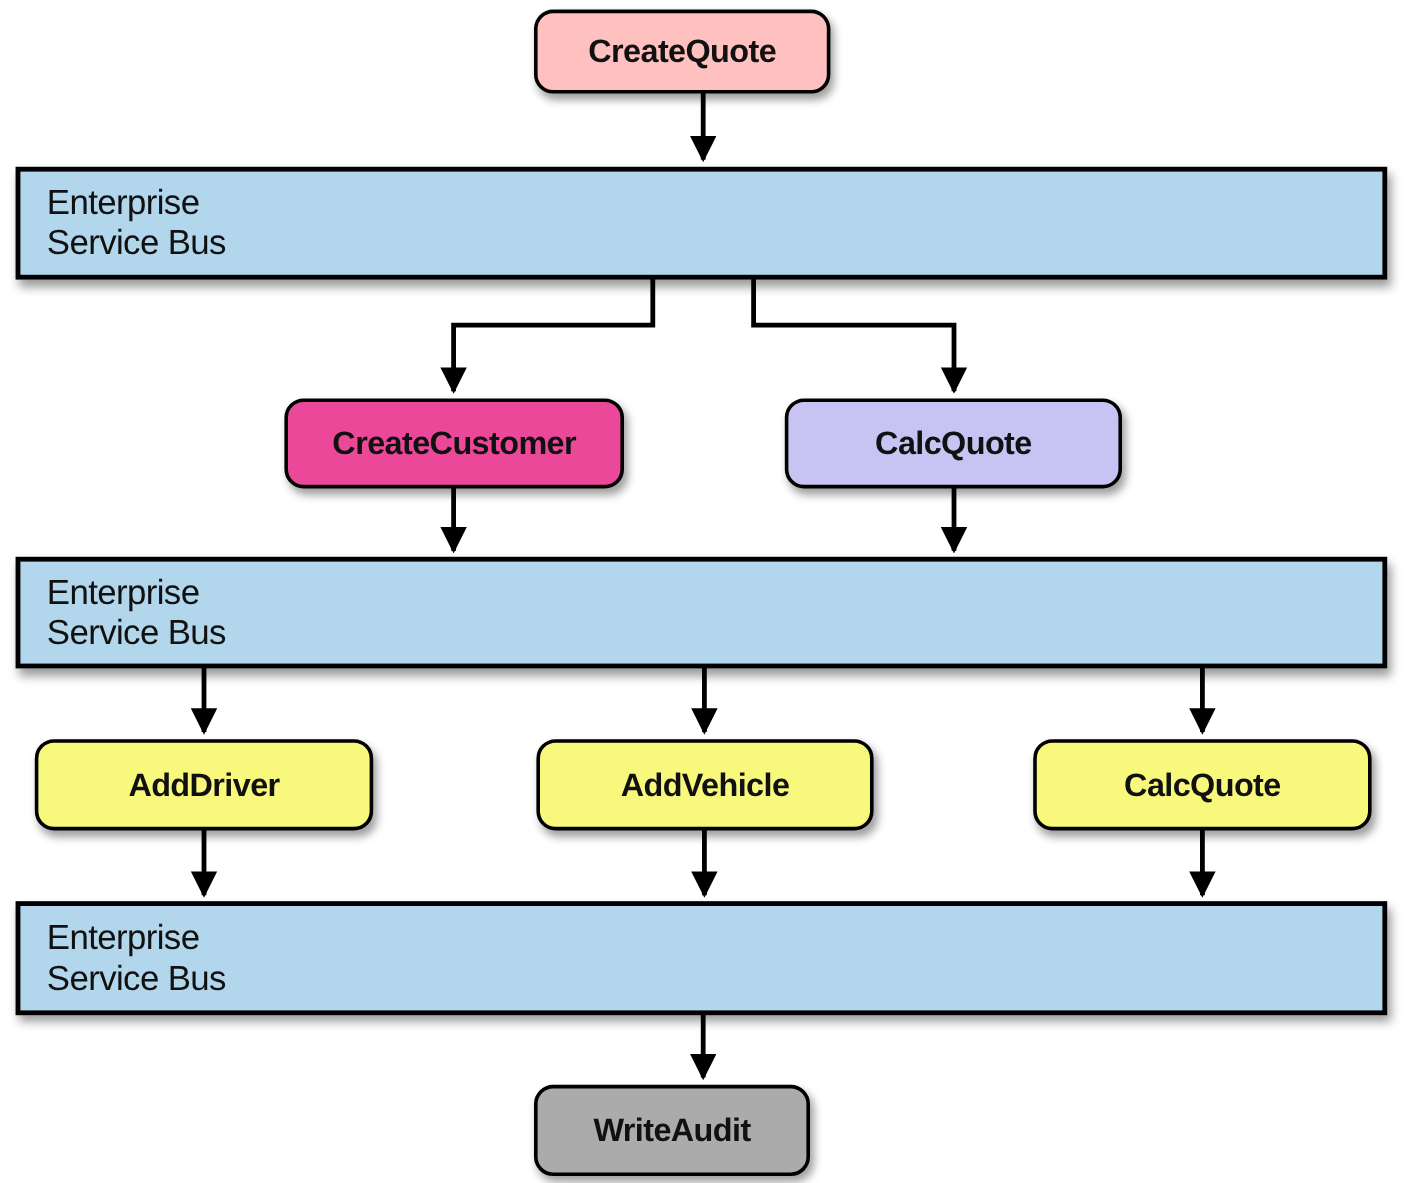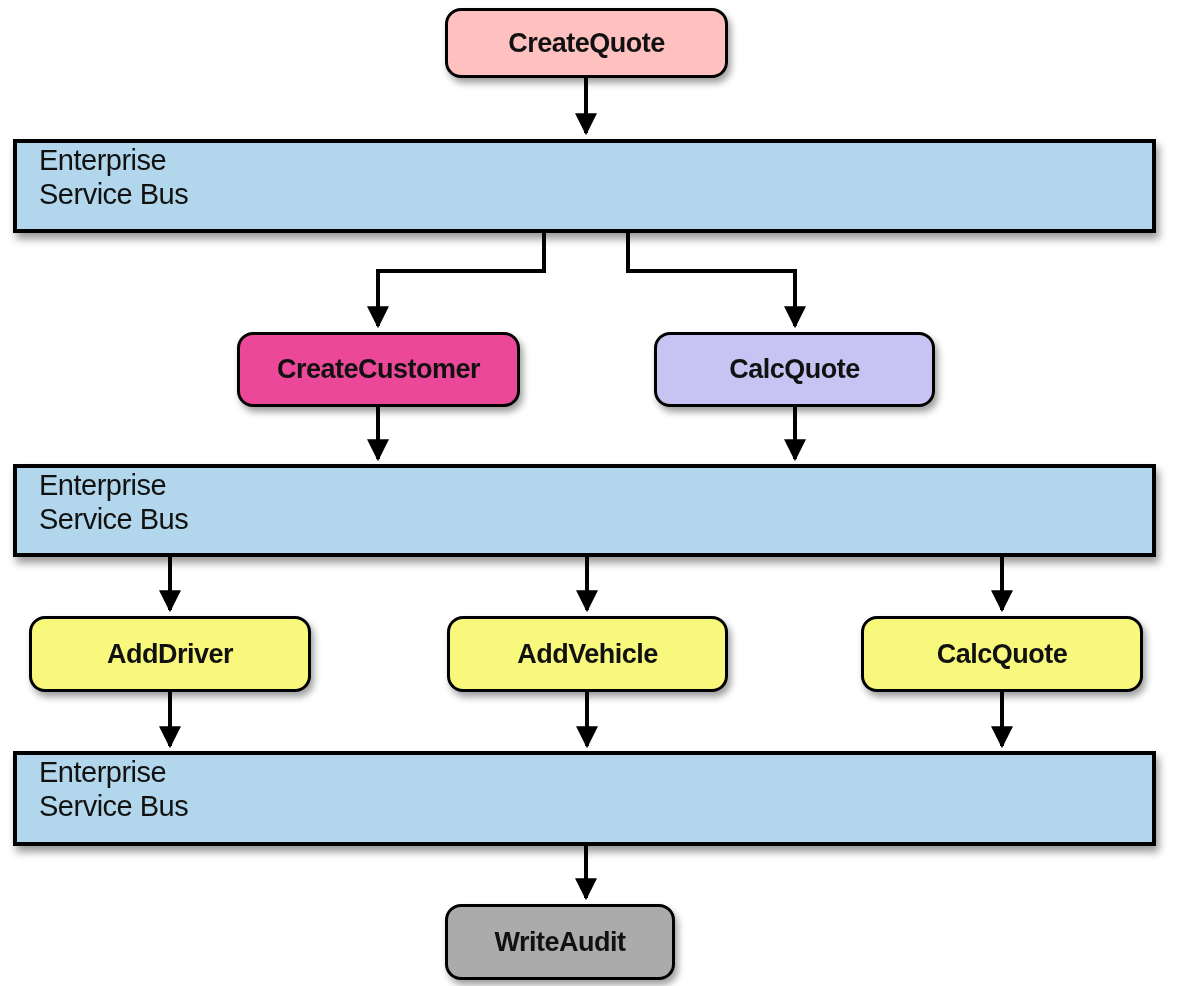--- a/index.html
+++ b/index.html
@@ -33,31 +33,32 @@
     box-shadow: 3px 5px 7px rgba(0,0,0,0.38);
     z-index: 1;
   }
   .bus {
     position: absolute;
     box-sizing: border-box;
     border: 4px solid #000;
     border-radius: 0;
     display: flex;
     flex-direction: column;
+    justify-content: center;
     padding-left: 22px;
     font-size: 29px;
     line-height: 34px;
     font-weight: normal;
     letter-spacing: -0.5px;
     color: #111;
     box-shadow: 3px 6px 8px rgba(0,0,0,0.40);
     z-index: 1;
   }
   
-  .n-create-quote     { left:445px; top:8px;   width:283px; height:70px; }
+  .n-create-quote     { left:445px; top:8px;   width:247px; height:70px; }
   .n-esb1             { left:13px;  top:139px; width:1143px; height:94px; }
   .n-create-customer  { left:237px; top:332px; width:283px; height:75px; }
   .n-calc-quote       { left:654px; top:332px; width:281px; height:75px; }
   .n-esb2             { left:13px;  top:464px; width:1143px; height:93px; }
   .n-add-driver       { left:29px;  top:616px; width:282px; height:76px;align-items:center; }
   .n-add-vehicle      { left:447px; top:616px; width:281px; height:76px; }
   .n-check-dmv        { left:861px; top:616px; width:282px; height:76px; }
   .n-esb3             { left:13px;  top:751px; width:1143px; height:95px; }
   .n-write-audit      { left:445px; top:904px; width:230px; height:76px; }
 </style>

